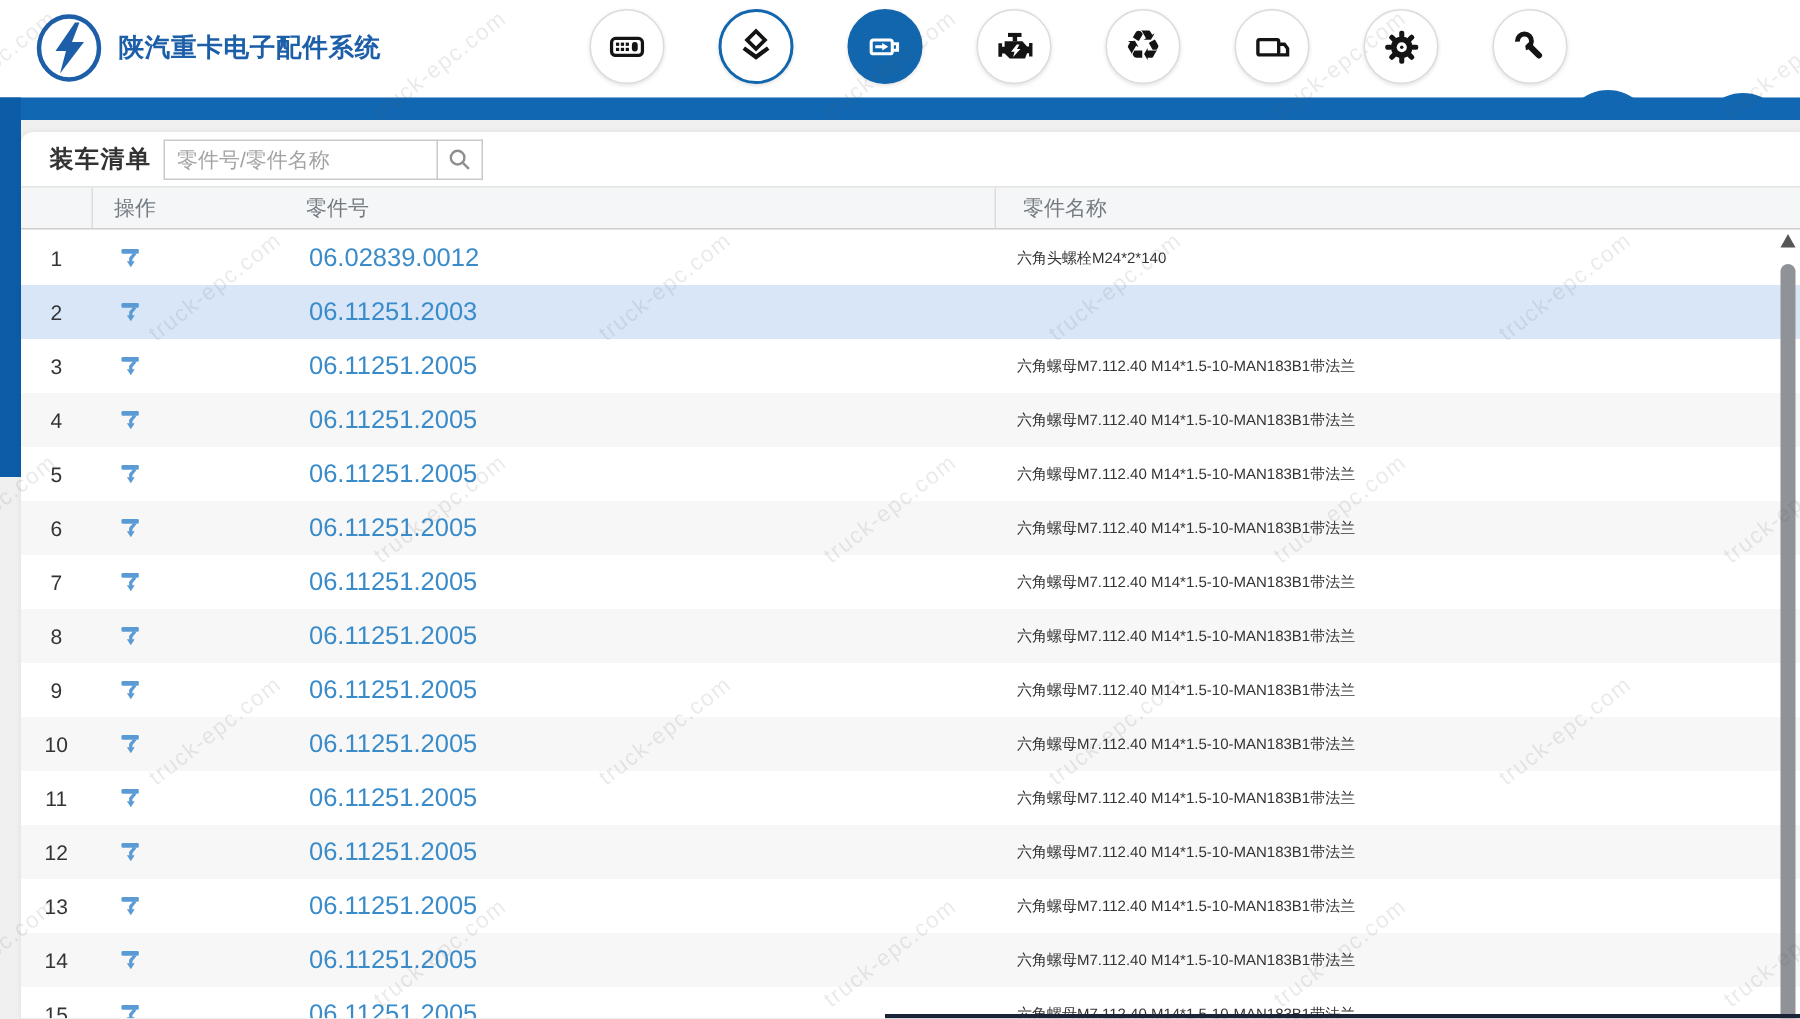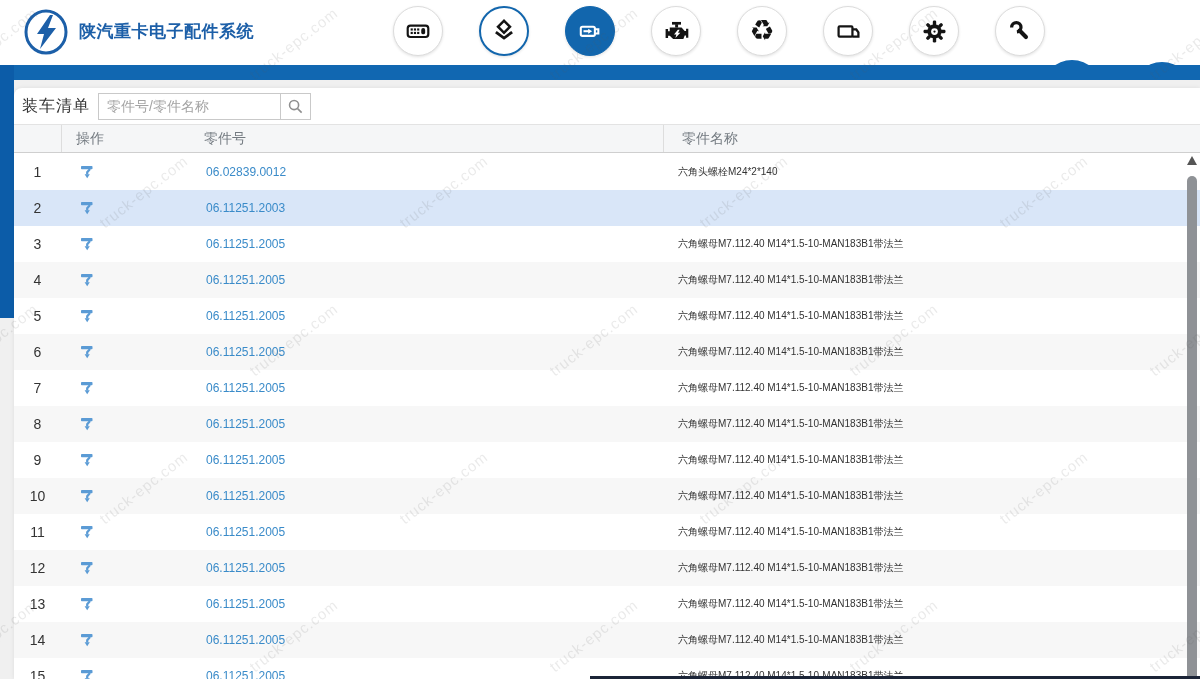--- a/index.html
+++ b/index.html
@@ -34,21 +34,21 @@
   
   .blue-bar { position:absolute; left:0; top:65px; width:1200px; height:15px; background:#1167b1; z-index:2; }
   .page-gap { position:absolute; left:0; top:80px; width:1200px; height:8px; background:#f0f0f0; z-index:2; }
   .left-strip { position:absolute; left:0; top:65px; width:14px; height:253px; background:#0c5ca8; z-index:2; }
 
   
   .panel { position:absolute; left:14px; top:88px; width:1186px; height:591px; background:#ffffff;
            border-radius:8px 0 0 0; box-shadow:0 0 4px rgba(0,0,0,.08); z-index:3; overflow:hidden; }
 
   .toolbar { position:absolute; left:0; top:0; width:100%; height:36px; display:flex; align-items:center; }
-  .list-label { margin-left:8px; font-size:16px; font-weight:400; color:#333; letter-spacing:1px; }
+  .list-label { margin-left:19px; font-size:16px; font-weight:700; color:#333; letter-spacing:1px; }
   .search-input { margin-left:8px; width:183px; height:27px; border:1px solid #c9c9c9; padding:0 8px;
                   font-size:14px; color:#333; outline:none; font-family:inherit; }
   .search-input::placeholder { color:#a3a3a3; }
   .search-btn { width:30px; height:27px; border:1px solid #c9c9c9; border-left:none; background:#fff;
                 display:flex; align-items:center; justify-content:center; cursor:pointer; }
 
   
   .thead { position:absolute; left:0; top:36px; width:100%; height:29px; background:#f5f6f7;
            border-top:1px solid #e3e3e3; border-bottom:1px solid #cfcfcf; display:flex; align-items:center; }
   .th { font-size:14px; color:#737a80; }
@@ -57,21 +57,21 @@
   .th-no { width:473px; padding-left:14px; height:100%; display:flex; align-items:center; }
   .th-name { flex:1; padding-left:18px; border-left:1px solid #ddd; height:100%; display:flex; align-items:center; }
 
   .tbody { position:absolute; left:0; top:66px; width:100%; }
   .trow { display:flex; align-items:center; height:36px; width:100%; background:#ffffff; cursor:pointer; }
   .trow:nth-child(even) { background:#f7f7f7; }
   .trow.selected { background:#d9e6f8; }
   .cell { display:flex; align-items:center; height:100%; }
   .c-idx { width:47px; justify-content:center; font-size:14px; color:#333; }
   .c-op { width:129px; padding-left:18px; }
-  .c-no { width:473px; padding-left:16px; font-size:12px; color:#3a8bc9; text-decoration:none; }
+  .c-no { width:473px; padding-left:16px; font-size:17px; color:#3a8bc9; text-decoration:none; }
   .c-name { flex:1; padding-left:15px; font-size:10px; color:#333; white-space:nowrap; overflow:hidden; }
 
   
   .scrollbar { position:absolute; left:1186px; top:150px; width:12px; height:529px; z-index:5; }
   .scroll-up { position:absolute; left:1px; top:6px; width:0; height:0;
                border-left:5px solid transparent; border-right:5px solid transparent; border-bottom:9px solid #555; cursor:pointer; }
   .scroll-thumb { position:absolute; left:1px; top:26px; width:10px; height:520px; background:#8f9296; border-radius:6px; cursor:pointer; }
 
   .bottom-strip { position:absolute; left:590px; top:676px; width:610px; height:3px; background:#1b2437; z-index:6; }
 

